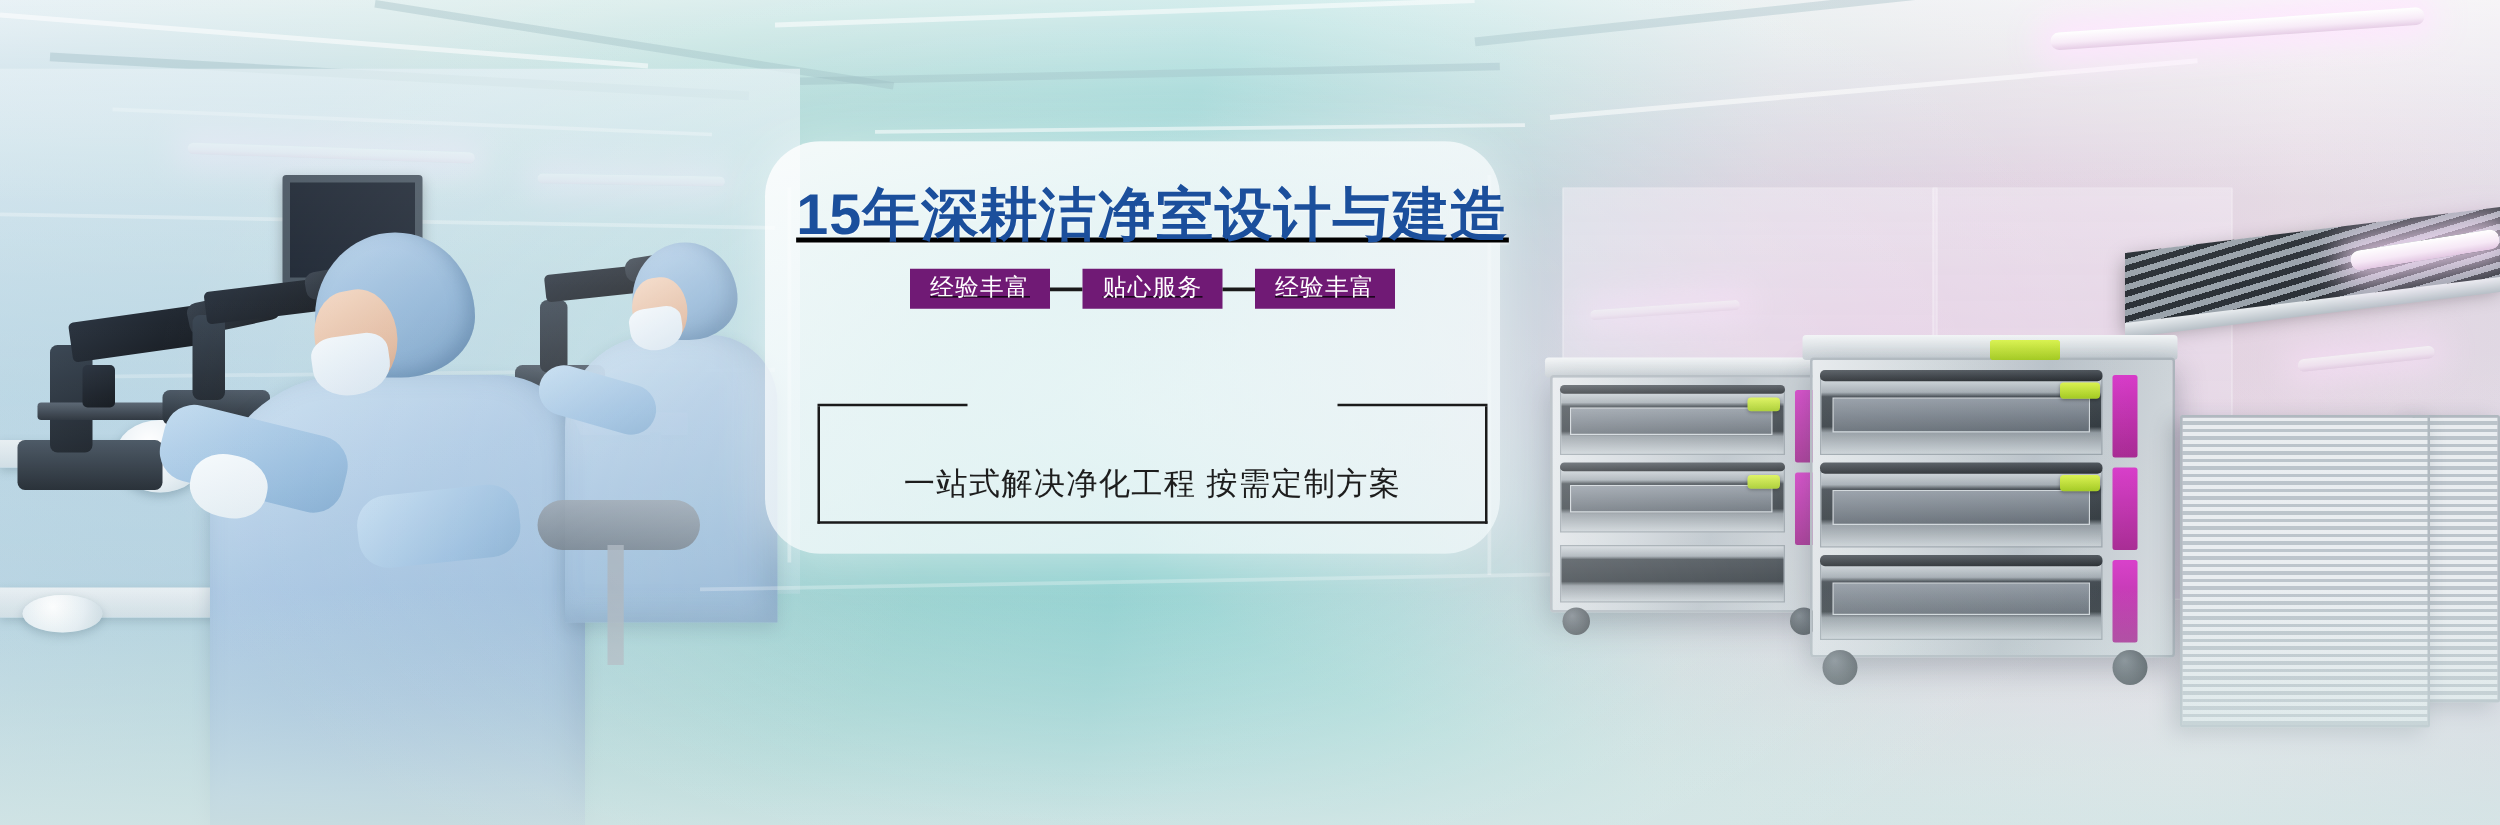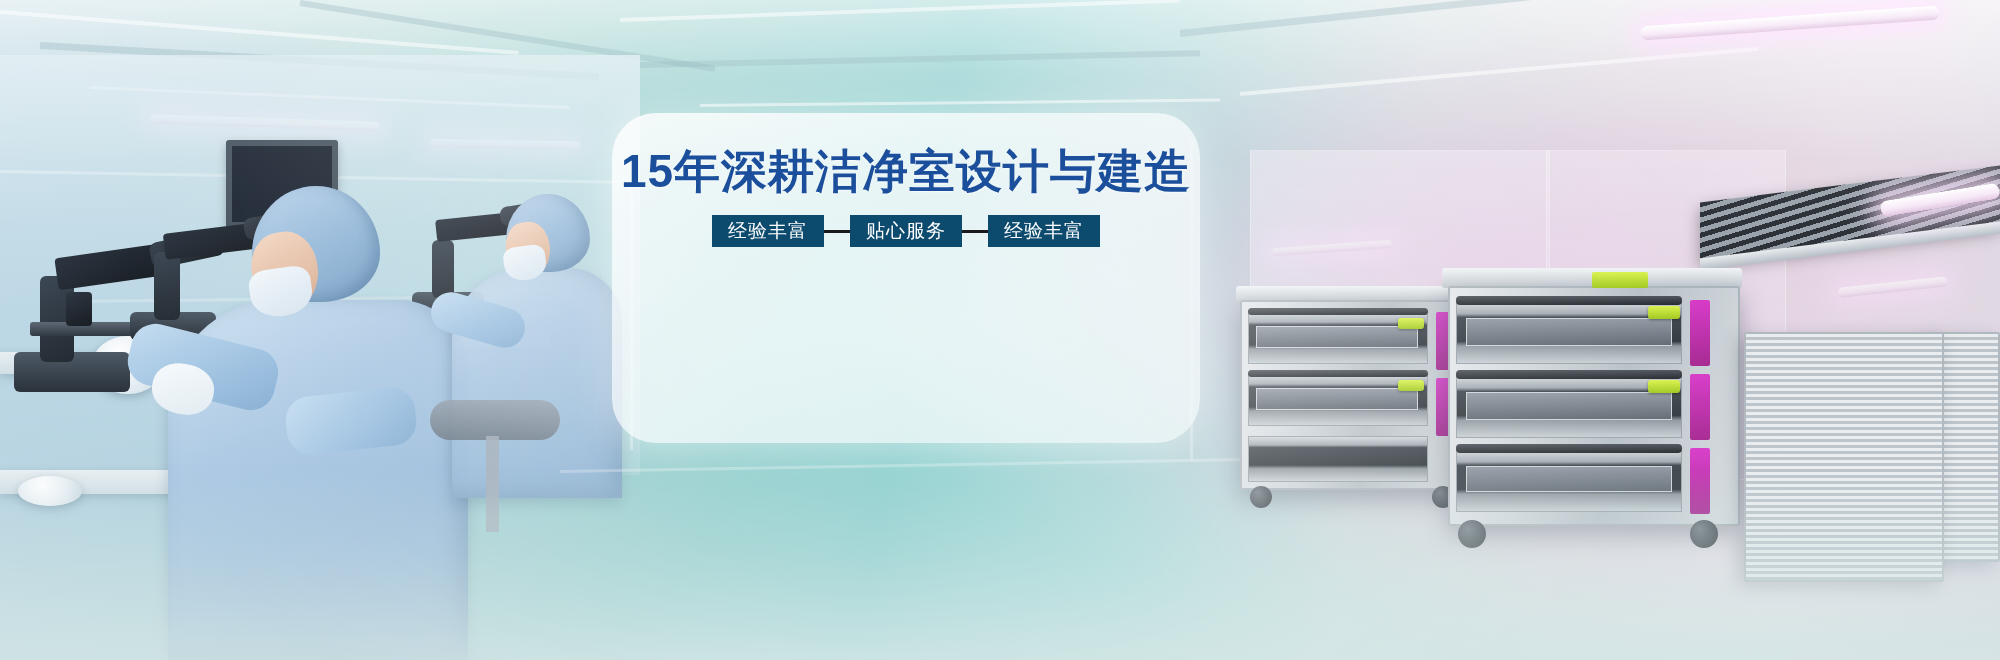--- a/index.html
+++ b/index.html
@@ -138,42 +138,42 @@
 
   
   .glass{
     position:absolute;left:612px;top:113px;width:588px;height:330px;
     background:linear-gradient(160deg,rgba(255,255,255,.86) 0%,rgba(250,253,254,.78) 40%,rgba(245,251,252,.72) 100%);
     border-radius:44px;
     box-shadow:0 0 42px rgba(255,255,255,.45);
   }
 
   
-  .content{position:absolute;left:612px;top:113px;width:588px;height:260px;}
+  .content{position:absolute;left:628px;top:113px;width:588px;height:260px;text-decoration:underline;}
 
   .headline{
     color:#1b4f9c;
     font-weight:bold;
     font-size:46px;
     line-height:60px;
     letter-spacing:1px;
     text-align:center;
     margin:0;
     padding-top:28px;
     white-space:nowrap;
     text-shadow:0 1px 2px rgba(255,255,255,.7);
   }
   .headline .l2{display:block;}
 
   .badges{
     display:flex;align-items:center;justify-content:center;
     gap:0;margin-top:14px;position:relative;
   }
   .badge{
-    background:#0c4a6e;
+    background:#701a75;
     color:#ffffff;
     font-size:19px;
     font-weight:normal;
     letter-spacing:1px;
     padding:6px 16px 7px;
     white-space:nowrap;
     line-height:1;
   }
   .badge-link{width:26px;height:3px;background:#1a1a1a;}
 
@@ -338,15 +338,20 @@
     </h1>
 
     <div class="badges">
       <span class="badge">经验丰富</span>
       <span class="badge-link"></span>
       <span class="badge">贴心服务</span>
       <span class="badge-link"></span>
       <span class="badge">经验丰富</span>
     </div>
 
+    <div class="tagbox">
+      <span class="topstub-l"></span>
+      <span class="topstub-r"></span>
+      <div class="tagline">一站式解决净化工程 按需定制方案</div>
+    </div>
 
   </div>
 </div>
 
 </body></html>

